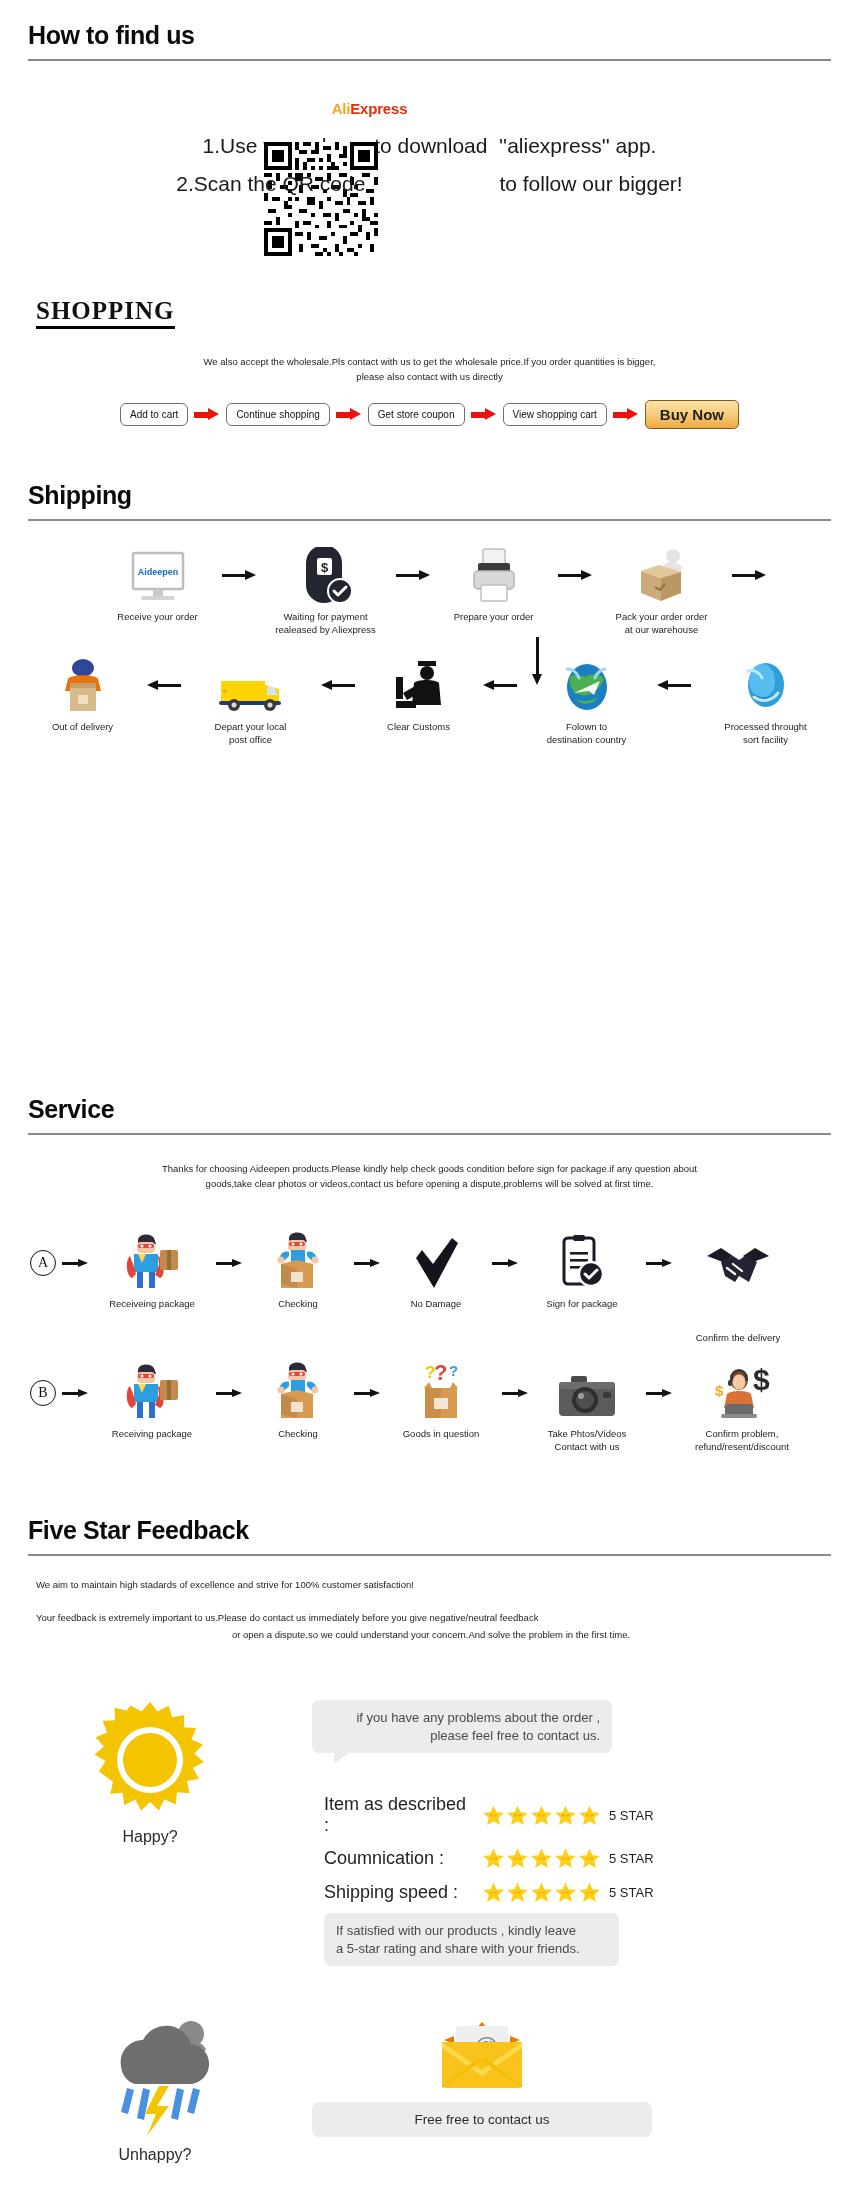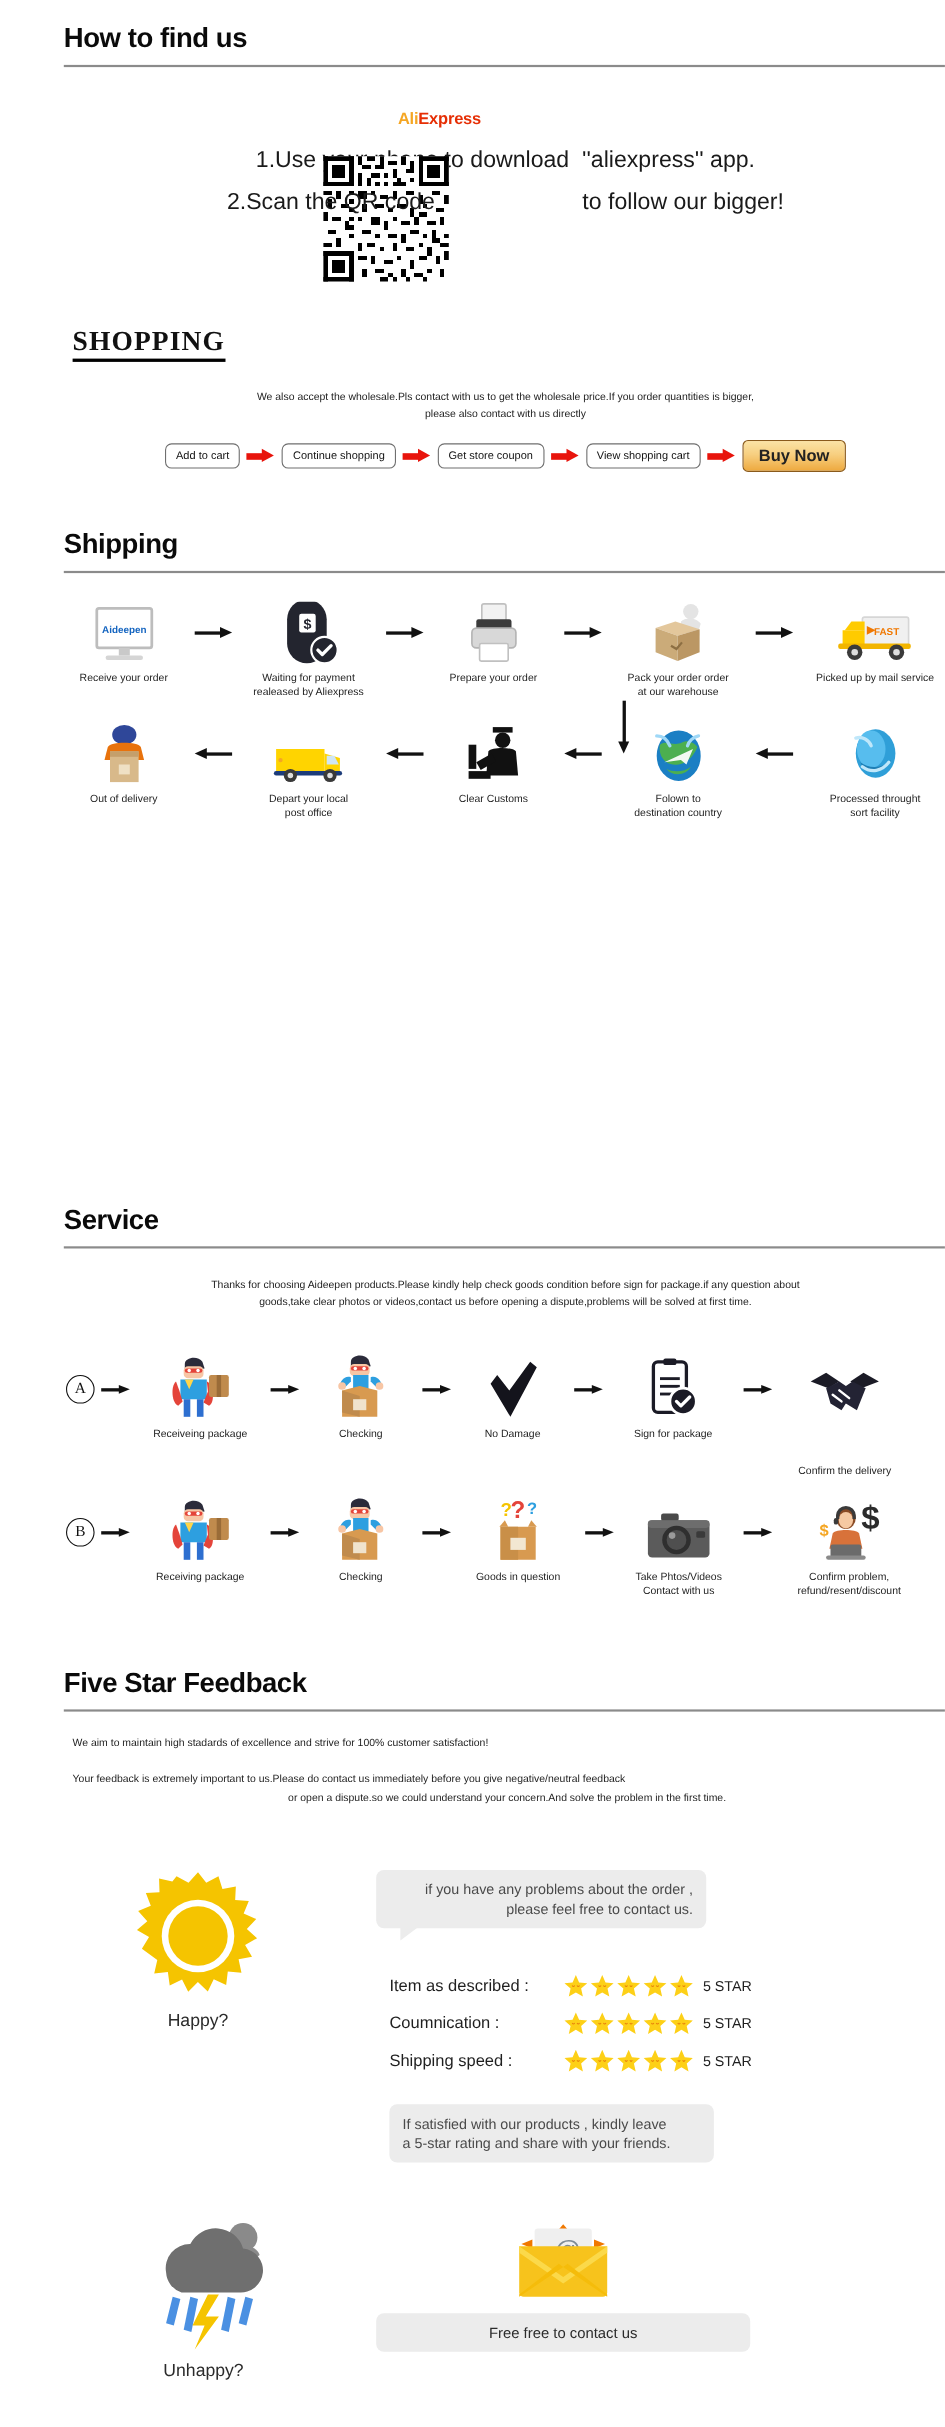--- a/index.html
+++ b/index.html
@@ -3,21 +3,21 @@
 <meta charset="utf-8">
 <style>
   * { box-sizing: border-box; margin: 0; padding: 0; }
   html, body {
     width: 859px; height: 2206px;
     background: #ffffff;
     font-family: "Liberation Sans", sans-serif;
     color: #111;
     overflow: hidden;
   }
-  .page { position: relative; width: 696px; height: 2206px; margin-left: 30px; }
+  .page { position: relative; width: 696px; height: 2206px; }
 
   
   .sec-head { padding: 0 28px; }
   .sec-head h2 {
     font-size: 25px; font-weight: bold; letter-spacing: -0.4px;
     color: #0a0a0a; line-height: 1.1;
   }
   .sec-rule { height: 2px; background: #8b8b8b; margin-top: 9px; }
 
   
@@ -114,21 +114,21 @@
   .bubble {
     background:#ececec; border-radius:7px; color:#4a4a4a;
     font-size:13px; line-height:1.35; padding:9px 12px; position:relative;
   }
   .bubble.tail::after {
     content:""; position:absolute; left:22px; bottom:-11px;
     border-left:0 solid transparent; border-right:16px solid transparent;
     border-top:12px solid #ececec;
   }
   .rate-row { display:flex; align-items:center; gap:8px; margin-top:11px; }
-  .rate-label { font-size:15px; color:#1f1f1f; width:150px; }
+  .rate-label { font-size:18px; color:#1f1f1f; width:150px; }
   .stars { display:flex; gap:1px; }
   .star-ico { width:23px; height:23px; display:block; }
   .rate-val { font-size:13px; color:#1f1f1f; }
   .mood-cap { font-size:16px; color:#2b2b2b; text-align:center; margin-top:4px; }
   .contact-btn {
     background:#ececec; border-radius:7px; color:#2b2b2b;
     font-size:13.5px; text-align:center; padding:10px 12px;
   }
 </style>
 </head>
@@ -371,37 +371,20 @@
         </svg>
       </div>
       <div class="cap"><span style="white-space:pre-line;">Pack your order order
 at our warehouse</span></div>
     </div>
 
     <div class="arrcell">
         <div class="arr arr-r"></div>
       </div>
 
-    <div class="step" style="width:150px;">
-      <div class="ic">
-        <svg width="72" height="52" viewBox="0 0 72 52">
-          <rect x="24" y="8" width="42" height="26" rx="2" fill="#f0f0f0" stroke="#d6d6d6" stroke-width="1.5"></rect>
-          <path d="M6 20h20v14H6z" fill="#ffcb00"></path>
-          <path d="M8 20l6-8h12v8z" fill="#ffcb00"></path>
-          <rect x="2" y="32" width="66" height="5" rx="2" fill="#f2b500"></rect>
-          <text x="46" y="24" font-size="9" font-weight="bold" fill="#f07800" text-anchor="middle" font-family="Liberation Sans, sans-serif">FAST</text>
-          <path d="M28 16l8 4-8 4z" fill="#f07800"></path>
-          <circle cx="17" cy="40" r="7" fill="#3a3a3a"></circle>
-            <circle cx="17" cy="40" r="3" fill="#ddd"></circle>
-          <circle cx="55" cy="40" r="7" fill="#3a3a3a"></circle>
-            <circle cx="55" cy="40" r="3" fill="#ddd"></circle>
-        </svg>
-      </div>
-      <div class="cap">Picked up by mail service</div>
-    </div>
   </div>
 
   <div style="position:absolute;left:532px;top:637px;">
     <div class="arr arr-d"></div>
   </div>
 
   <div class="steps" style="position:absolute;left:0;top:655px;width:859px;">
 
     <div class="step" style="width:128px;">
       <div class="ic">

